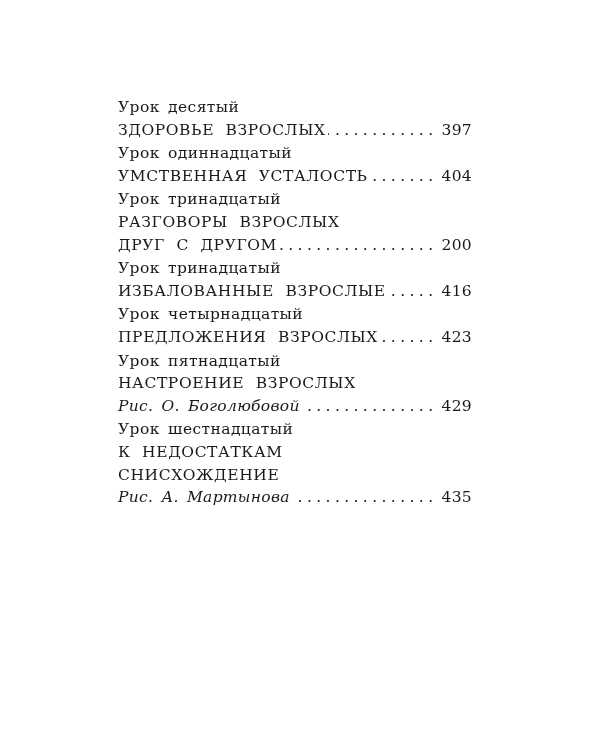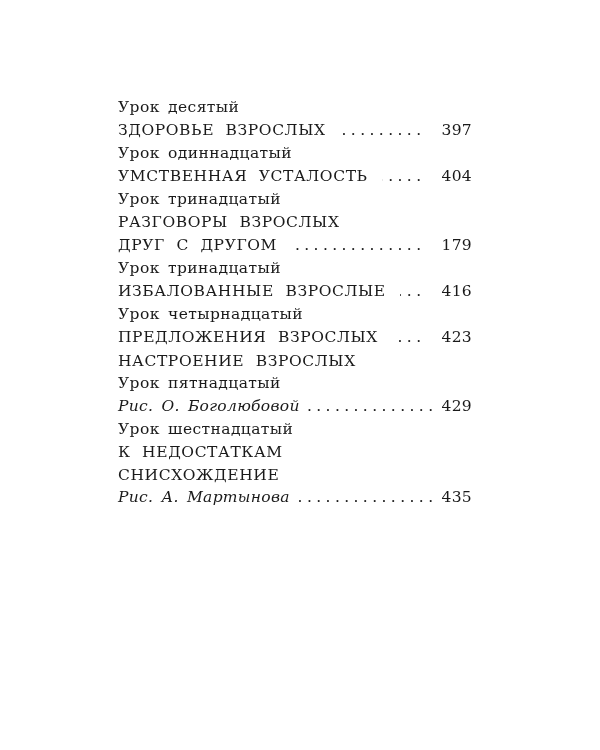--- a/index.html
+++ b/index.html
@@ -34,21 +34,20 @@
       align-items: baseline;
     }
     .lesson {
       letter-spacing: 0.4px;
       word-spacing: 3px;
     }
     .title {
       text-transform: none;
       letter-spacing: 0.6px;
       word-spacing: 6px;
-      gap: 12px;
     }
     .credit {
       font-style: italic;
       letter-spacing: 0.3px;
       word-spacing: 3px;
       justify-content: space-between;
     }
     .text {
       flex: 0 0 auto;
     }
@@ -98,21 +97,21 @@
   <div class="entry">
     <div class="line lesson">
       <span class="text">Урок тринадцатый</span>
     </div>
     <div class="line title">
       <span class="text">РАЗГОВОРЫ ВЗРОСЛЫХ</span>
     </div>
     <div class="line title">
       <span class="text">ДРУГ С ДРУГОМ</span>
       <span class="leader">................................................................................</span>
-      <span class="page">179</span>
+      <span class="page">200</span>
     </div>
   </div>
 
   <div class="entry">
     <div class="line lesson">
       <span class="text">Урок тринадцатый</span>
     </div>
     <div class="line title">
       <span class="text">ИЗБАЛОВАННЫЕ ВЗРОСЛЫЕ</span>
       <span class="leader">................................................................................</span>
@@ -125,25 +124,25 @@
       <span class="text">Урок четырнадцатый</span>
     </div>
     <div class="line title">
       <span class="text">ПРЕДЛОЖЕНИЯ ВЗРОСЛЫХ</span>
       <span class="leader">................................................................................</span>
       <span class="page">423</span>
     </div>
   </div>
 
   <div class="entry">
+    <div class="line lesson">
+      <span class="text">Урок пятнадцатый</span>
+    </div>
     <div class="line title">
       <span class="text">НАСТРОЕНИЕ ВЗРОСЛЫХ</span>
-    </div>
-    <div class="line lesson">
-      <span class="text">Урок пятнадцатый</span>
     </div>
     <div class="line credit">
       <span class="text">Рис. О. Боголюбовой</span>
       <span class="leader">................................................................................</span>
       <span class="page">429</span>
     </div>
   </div>
 
   <div class="entry">
     <div class="line lesson">

